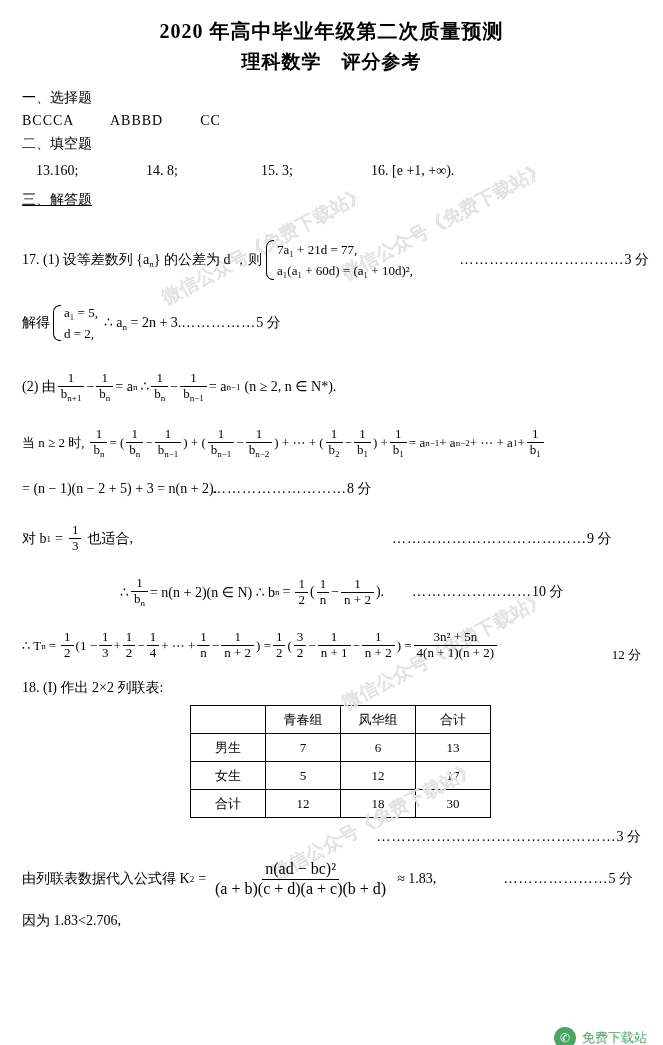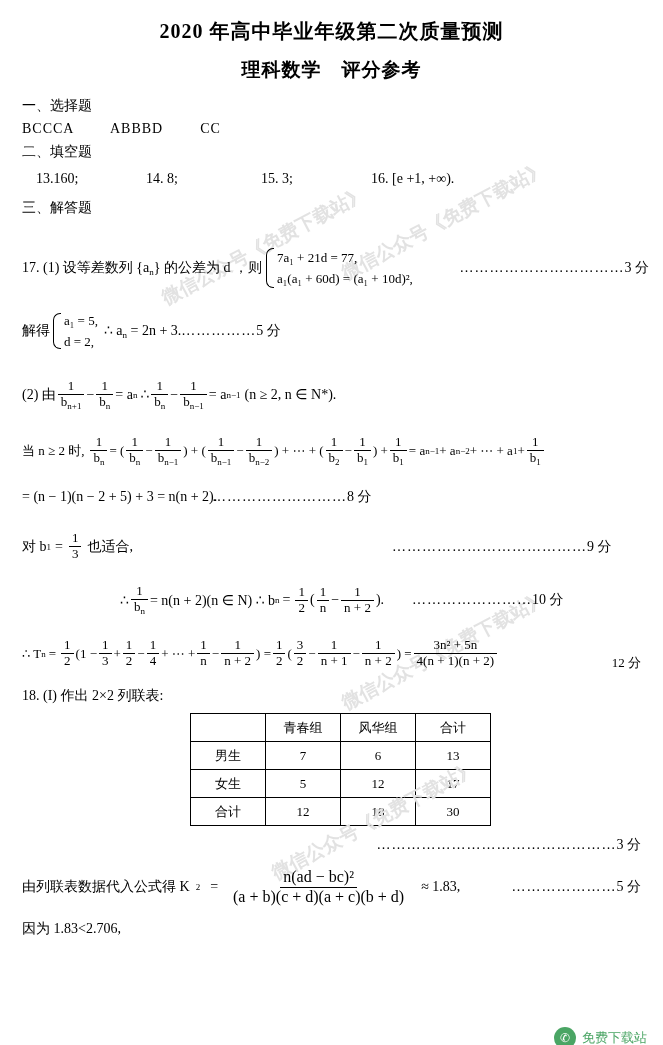--- a/index.html
+++ b/index.html
@@ -11,21 +11,21 @@
     position:relative;
     overflow:hidden;
   }
   .page{position:relative;width:663px;height:1045px;}
   .title1{
     text-align:center;font-size:20px;font-weight:bold;
     letter-spacing:1px;margin-top:18px;
   }
   .title2{
     text-align:center;font-size:19px;font-weight:bold;
-    margin-top:12px;letter-spacing:1px;
+    margin-top:4px;letter-spacing:1px;
   }
   .sec{
     font-size:14px;margin:14px 0 0 22px;
   }
   .ans-line{
     font-size:14px;margin:6px 0 0 22px;letter-spacing:1px;
   }
   .ans-line .gap{display:inline-block;width:28px;}
   .fill-row{
     font-size:14px;margin:10px 0 0 36px;
@@ -105,21 +105,21 @@
   </div>
 
   <div class="sec" style="margin-top:6px;">二、填空题</div>
   <div class="fill-row">
     <span class="f1">13.160;</span>
     <span class="f2">14. 8;</span>
     <span class="f3">15. 3;</span>
     <span>16. [e +1, +∞).</span>
   </div>
 
-  <div class="sec" style="margin-top:12px;">三、解答题</div>
+  <div class="sec" style="margin-top:12px;text-decoration:underline;">三、解答题</div>
 
   <div class="body" style="margin-top:30px;">
     <div class="center" style="position:relative;">
       <span class="nw">
         <span>17. (1) 设等差数列 {a</span><span class="sub">n</span><span>} 的公差为 d ，则</span>
       </span>
       <span class="cases" style="margin-left:4px;">
         <span class="brace" style="height:38px;"></span>
         <span class="lines">
           <span>7a₁ + 21d = 77,</span>
@@ -385,30 +385,30 @@
       <td>30</td>
     </tr>
   </tbody>
     </table>
 
   <div class="right-dots" style="margin-top:10px;">
     <span class="dots">…………………………………………</span><span>3 分</span>
   </div>
 
   <div class="body" style="margin-top:14px;">
-    <div class="center" style="position:relative;gap:6px;">
+    <div class="center" style="position:relative;">
       <span>由列联表数据代入公式得 K</span>
         <span class="sup">2</span>
       <span style="margin:0 4px;">=</span>
       <span class="frac" style="font-size:16px;align-items:center;">
         <span class="num">n(ad − bc)²</span>
         <span class="den">(a + b)(c + d)(a + c)(b + d)</span>
       </span>
       <span style="margin-left:6px;">≈ 1.83,</span>
-      <span style="position:absolute;right:22px;text-align:right;" class="pts">
+      <span style="position:absolute;right:30px;text-align:right;" class="pts">
         <span class="dots">…………………</span><span>5 分</span>
       </span>
     </div>
   </div>
 
   <div class="body" style="margin-top:14px;">因为 1.83&lt;2.706,</div>
 
   <div class="badge">
     <span class="dot">✆</span>
     <span class="txt">免费下载站</span>

